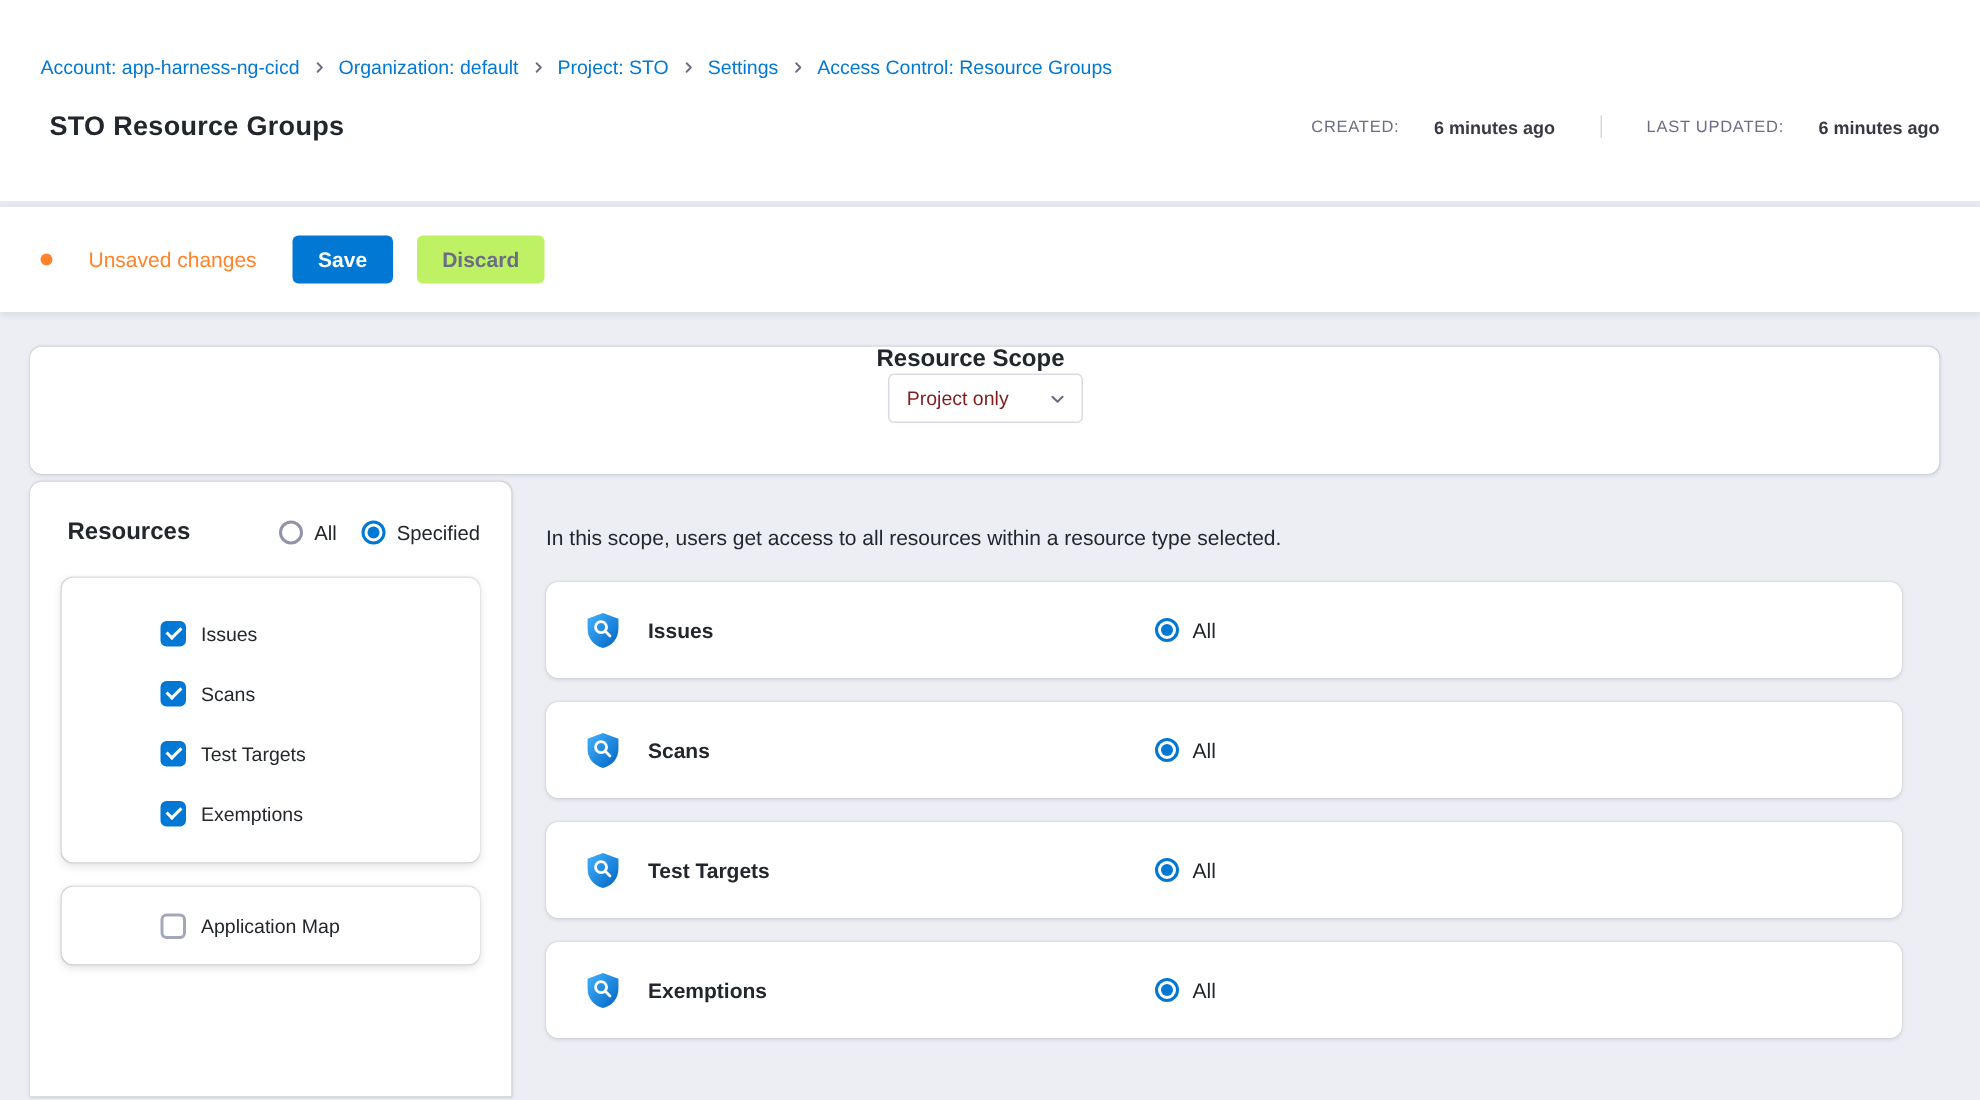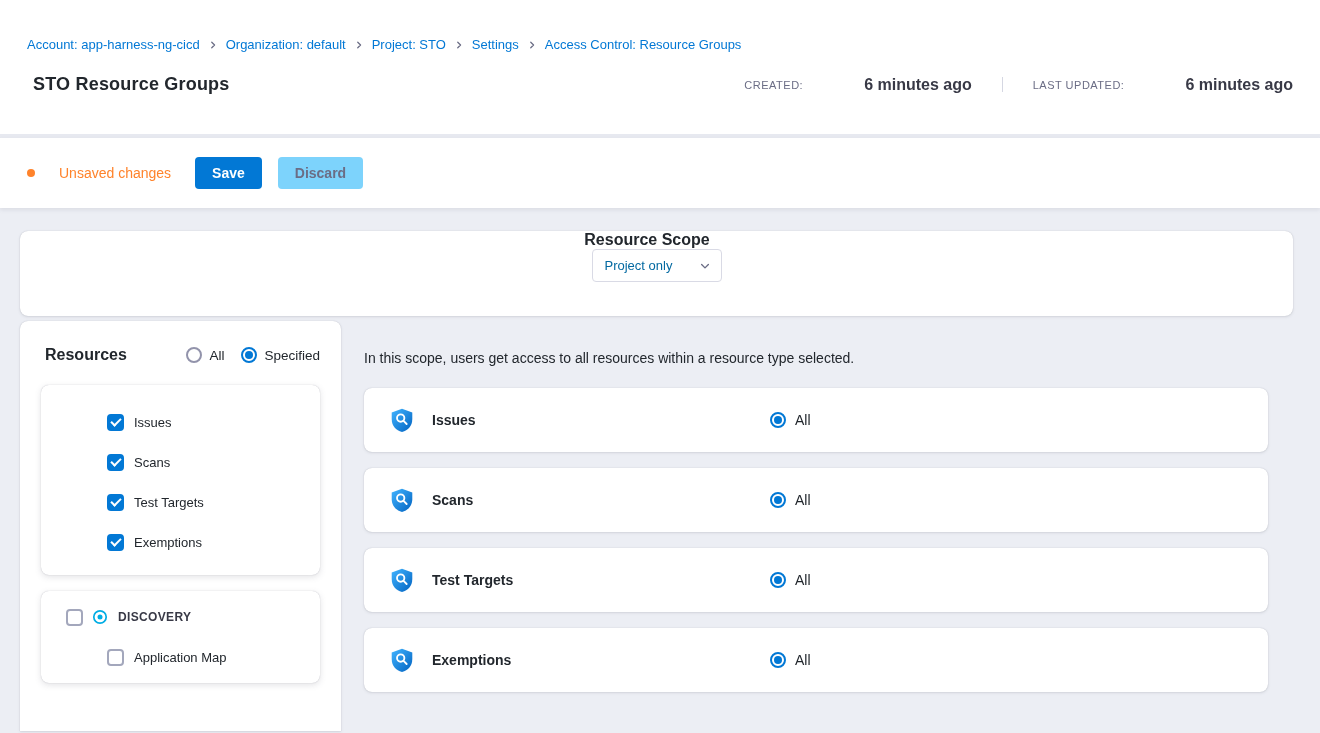--- a/index.html
+++ b/index.html
@@ -13,53 +13,53 @@
 
   
   .page-header { background:#fff; height:134px; padding:0 27px; }
   .breadcrumb { display:flex; align-items:center; gap:8px; padding-top:37px; font-size:13px; }
   .crumb { color:#0278d5; cursor:pointer; text-decoration:none; white-space:nowrap; }
   .crumb-sep { display:flex; align-items:center; margin-top:1px; }
   .title-row { display:flex; justify-content:space-between; align-items:center; margin-top:22px; padding-left:6px; }
   .page-title { font-size:18px; font-weight:700; margin:0; letter-spacing:.2px; color:#22272d; }
   .meta { display:flex; align-items:center; gap:23px; }
   .meta-label { color:#6b6d85; font-size:11px; letter-spacing:.5px; }
-  .meta-value { color:#383946; font-weight:700; font-size:16px;margin-left:38px; }
+  .meta-value { color:#383946; font-weight:700; font-size:12px; }
   .meta-divider { width:1px; height:15px; background:#d5d7e2; margin:0 7px; }
 
   .header-gap { height:4px; background:#e7e9f0; }
 
   
   .toolbar {
     background:#fff; height:70px; display:flex; align-items:center;
     justify-content:space-between; padding:0 27px; position:relative; z-index:2;
     box-shadow:0 2px 4px rgba(96,97,112,0.12);
   }
   .toolbar-desc { font-size:14px; color:#22272d; }
   .toolbar-actions { display:flex; align-items:center; }
   .unsaved { display:flex; align-items:center; gap:24px; color:#ff832b; font-size:14px; }
   .unsaved-dot { width:8px; height:8px; border-radius:50%; background:#ff832b; }
   .btn { height:32px; border:none; border-radius:4px; font-family:inherit; font-size:14px; font-weight:700; cursor:pointer; padding:0 17px; line-height:30px; }
   .btn-save { background:#0278d5; color:#fff; margin-left:24px; }
-  .btn-discard { background:#7dd3fc; color:#6b6d85; margin-left:16px;text-align:right; }
+  .btn-discard { background:#bef264; color:#6b6d85; margin-left:16px;text-align:right; }
 
   
   .content { padding:23px 27px 0 20px; }
 
   .card-shadow { box-shadow:0 0 1px rgba(40,41,61,.25), 0 1px 3px rgba(96,97,112,.16); }
 
   .scope-card {
     background:#fff; border-radius:8px; height:85px;
     display:flex; align-items:center; padding:0 21px;flex-direction:column;
   }
   .scope-title { font-size:16px; font-weight:700; margin:0 19px 0 0; }
   .dropdown {
     height:33px; min-width:130px; border:1px solid #d9dae5; border-radius:4px;
     background:#fff; display:flex; align-items:center; justify-content:space-between;
-    padding:0 10px 0 12px; font-size:13px; gap:14px; cursor:pointer; color:#0369a1;
+    padding:0 10px 0 12px; font-size:13px; gap:14px; cursor:pointer; color:#7f1d1d;
   }
 
   .columns { display:flex; align-items:flex-start; margin-top:5px; }
 
   
   .resources-panel {
     width:321px; min-height:410px; background:#fff; border-radius:8px 8px 0 0;
     padding:25px 21px 20px;
   }
   .panel-header { display:flex; align-items:center; justify-content:space-between; margin-bottom:21px; padding-left:4px; }
@@ -209,30 +209,20 @@
           <span class="checkbox checked"></span>
           <span>Test Targets</span>
         </div>
         <div class="child-row">
           <span class="checkbox checked"></span>
           <span>Exemptions</span>
         </div>
       </div>
 
       <div class="group-card compact">
-        <div class="group-row">
-          <span class="checkbox"></span>
-          <span class="icon16">
-            <svg width="16" height="16" viewBox="0 0 16 16">
-                <circle cx="8" cy="8" r="6.2" fill="none" stroke="#00ade4" stroke-width="1.7"></circle>
-                <circle cx="8" cy="8" r="2.5" fill="#00ade4"></circle>
-              </svg>
-          </span>
-          <span class="group-label">DISCOVERY</span>
-        </div>
         <div class="child-row">
           <span class="checkbox"></span>
           <span>Application Map</span>
         </div>
       </div>
     </aside>
 
     <section class="access-panel">
       <p class="hint">In this scope, users get access to all resources within a resource type selected.</p>
 

